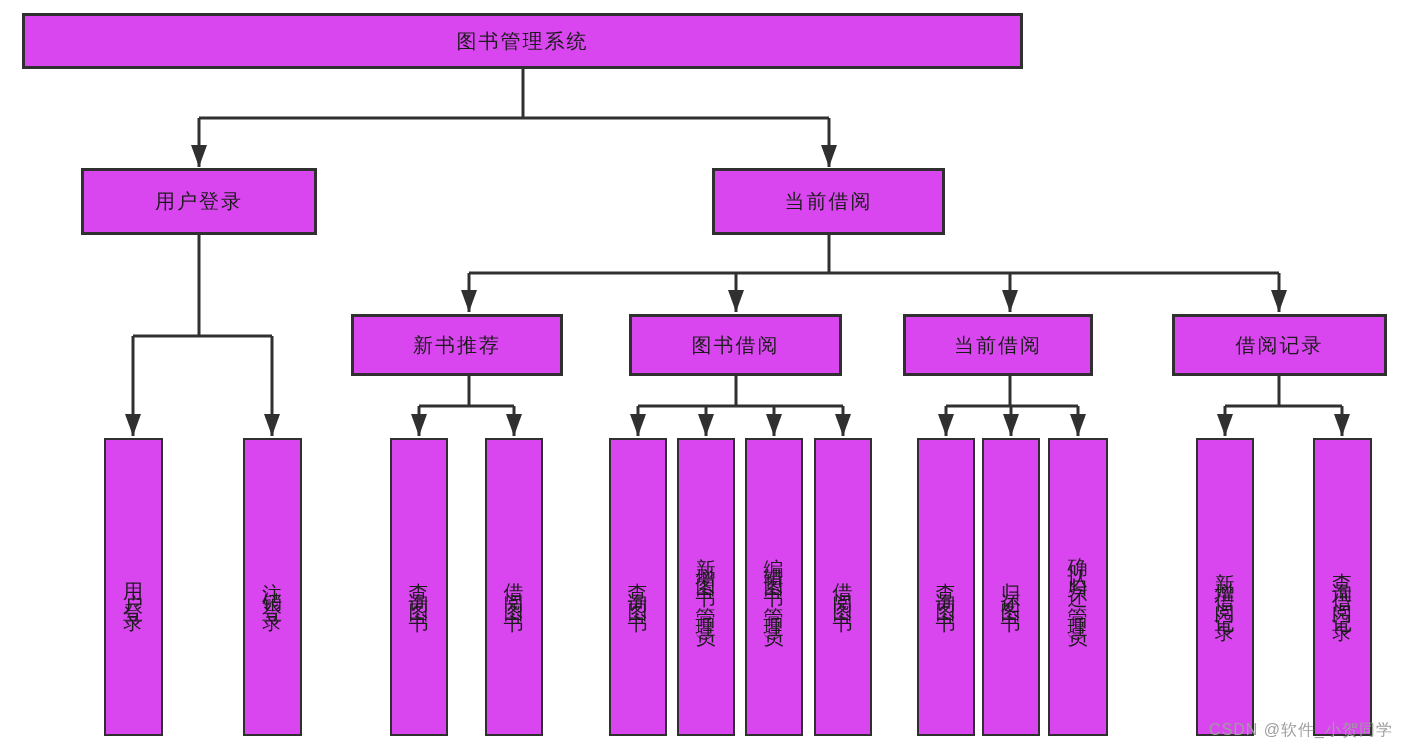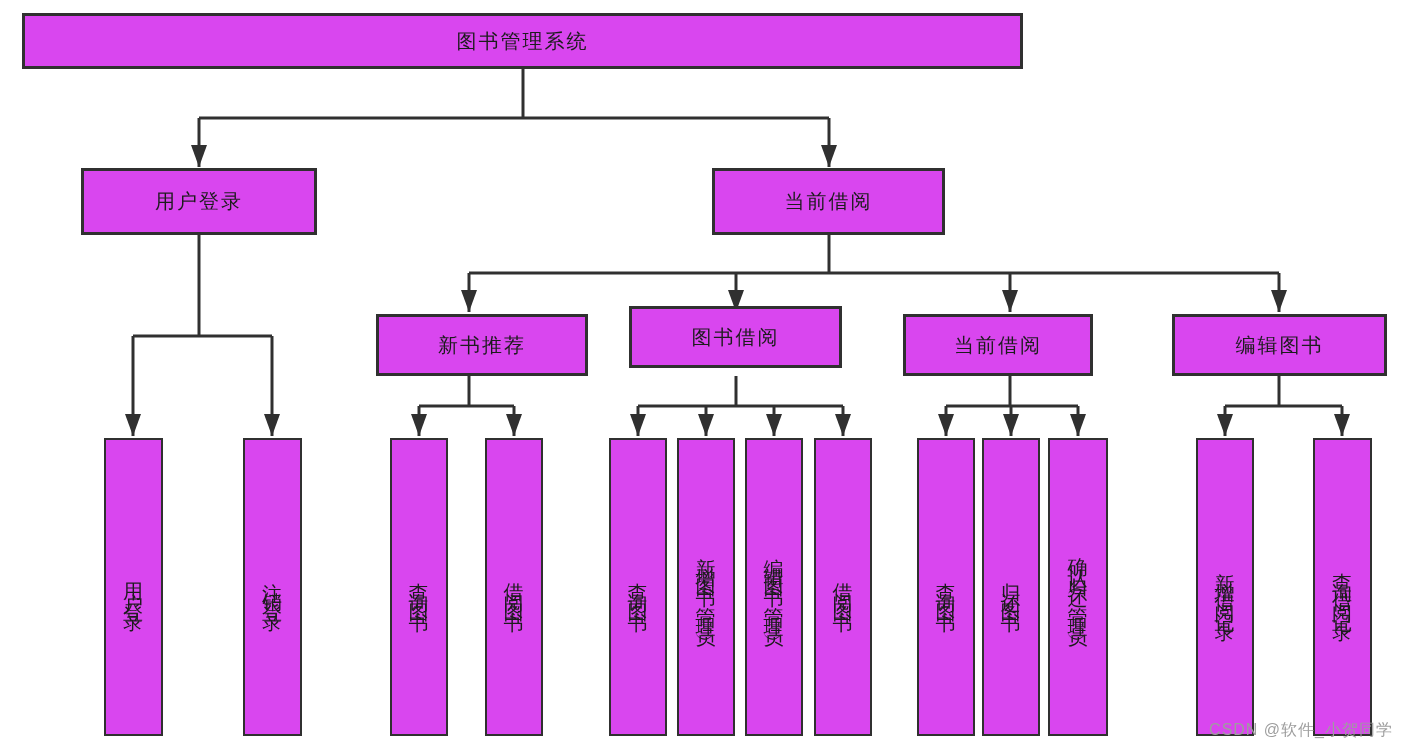--- a/index.html
+++ b/index.html
@@ -110,31 +110,31 @@
     <span>图书管理系统</span>
   </div>
 
   <div class="node" style="left:81px; top:168px; width:236px; height:67px;">
     <span>用户登录</span>
   </div>
   <div class="node" style="left:712px; top:168px; width:233px; height:67px;">
     <span>当前借阅</span>
   </div>
 
-  <div class="node" style="left:376px; top:314px; width:212px; height:62px;">
+  <div class="node" style="left:351px; top:314px; width:212px; height:62px;">
     <span>新书推荐</span>
   </div>
-  <div class="node" style="left:629px; top:306px; width:213px; height:62px;">
+  <div class="node" style="left:629px; top:314px; width:213px; height:62px;">
     <span>图书借阅</span>
   </div>
   <div class="node" style="left:903px; top:314px; width:190px; height:62px;">
     <span>当前借阅</span>
   </div>
   <div class="node" style="left:1172px; top:314px; width:215px; height:62px;">
-    <span>编辑图书</span>
+    <span>借阅记录</span>
   </div>
 
   <div class="node leaf" style="left:104px; top:438px; width:59px; height:298px;">
     <span class="vtext">用户登录</span>
   </div>
   <div class="node leaf" style="left:243px; top:438px; width:59px; height:298px;">
     <span class="vtext">注销登录</span>
   </div>
 
   <div class="node leaf" style="left:390px; top:438px; width:58px; height:298px;">

